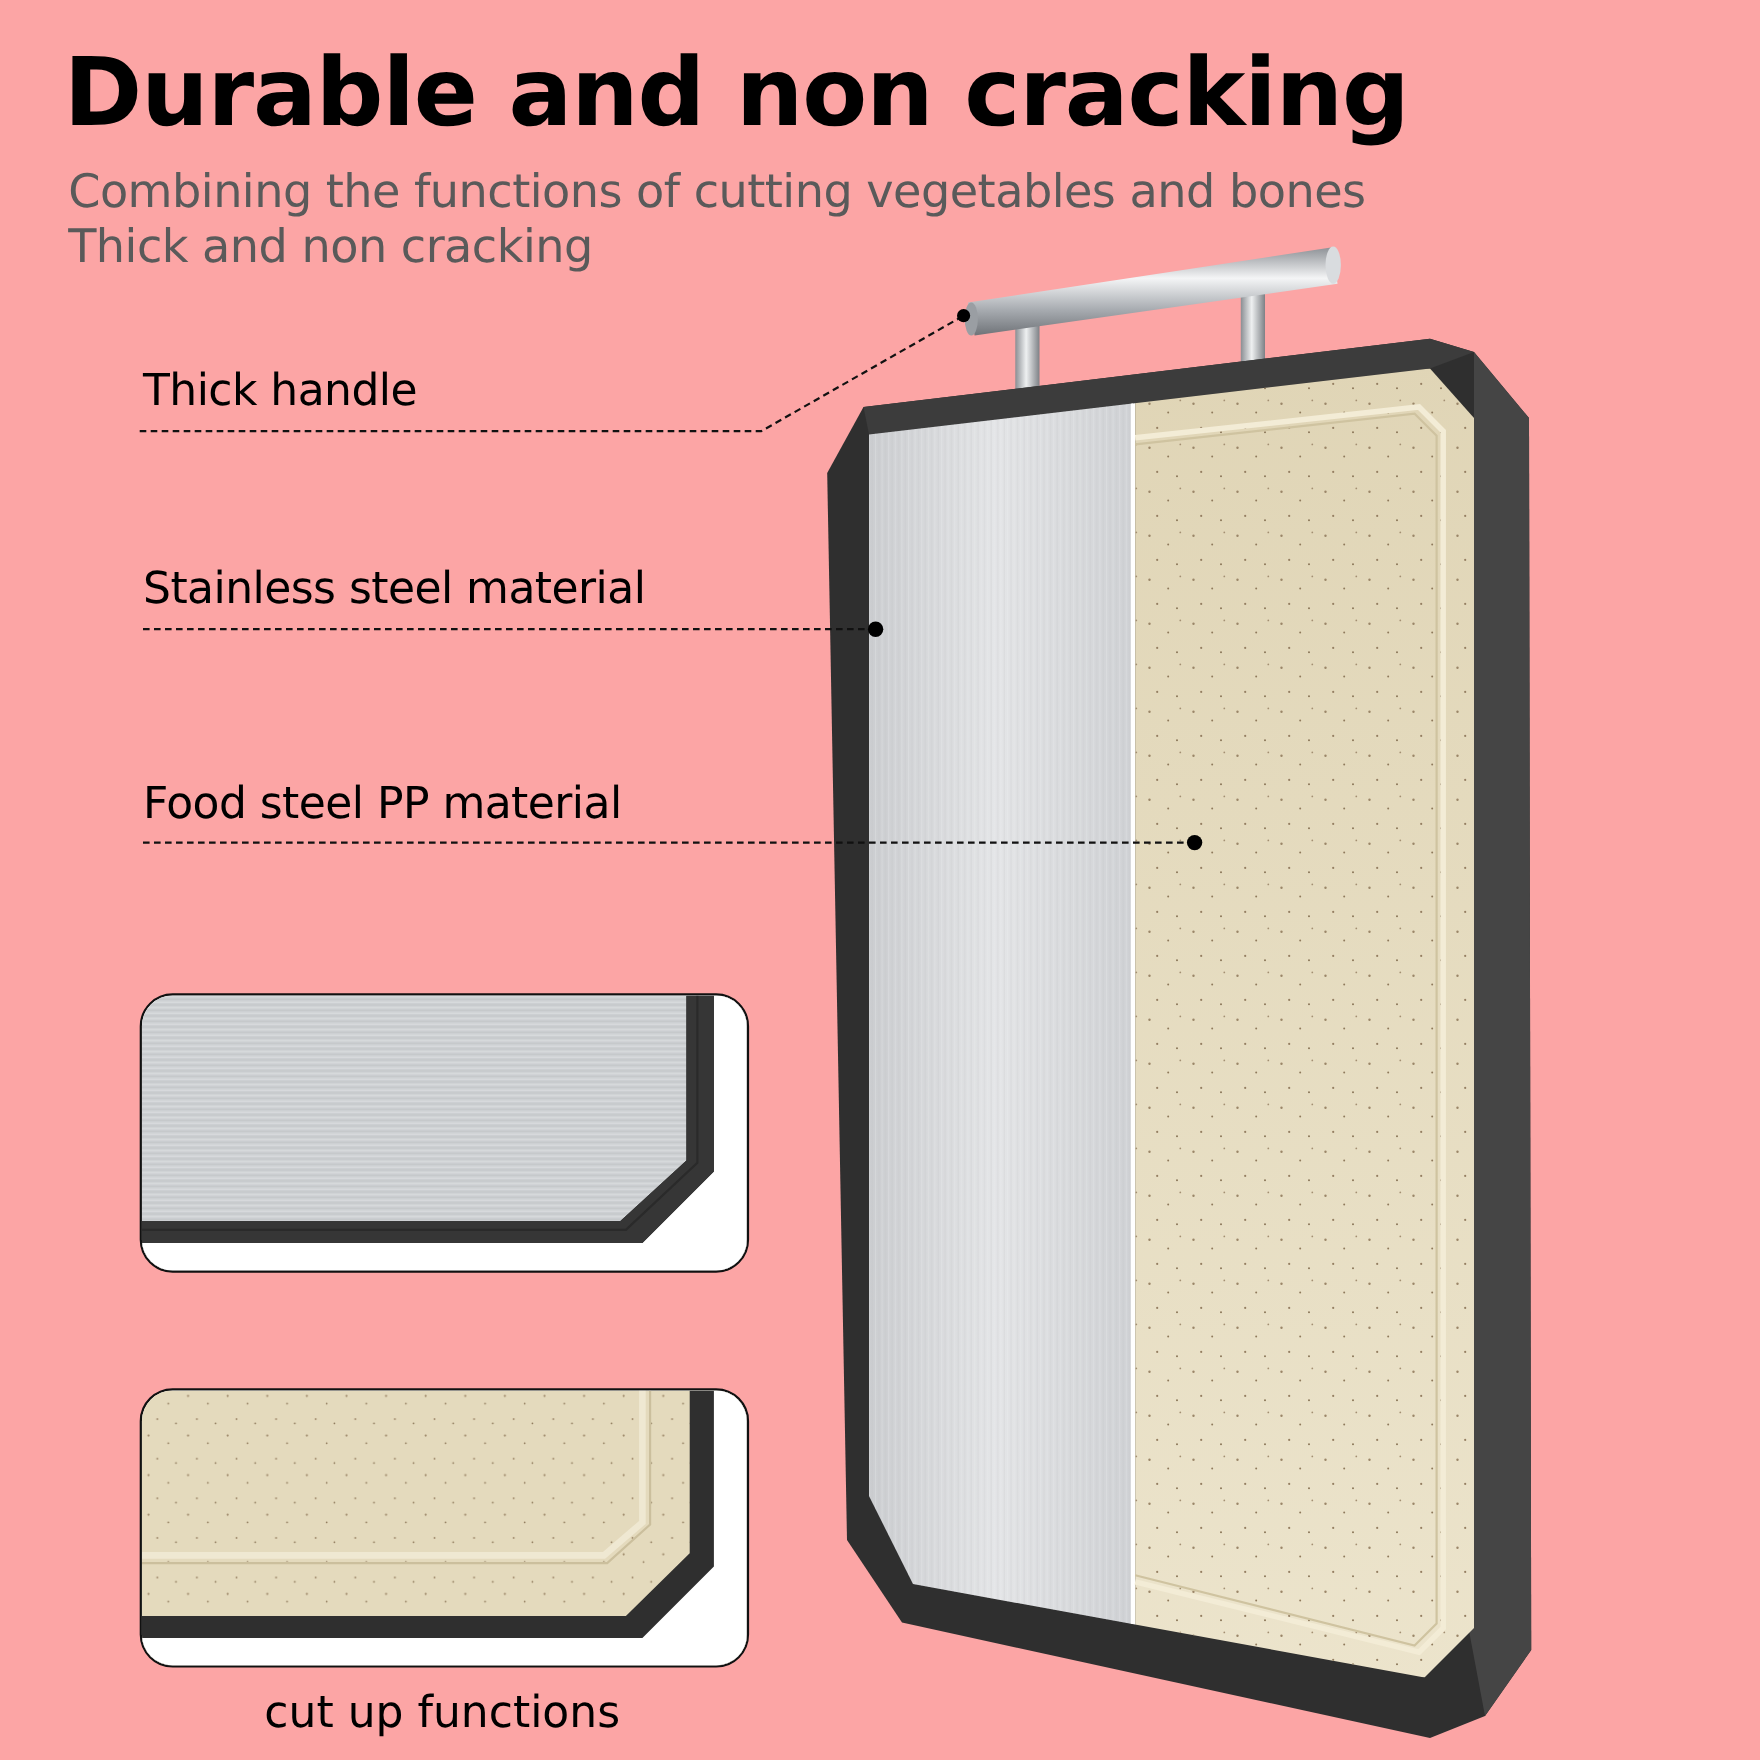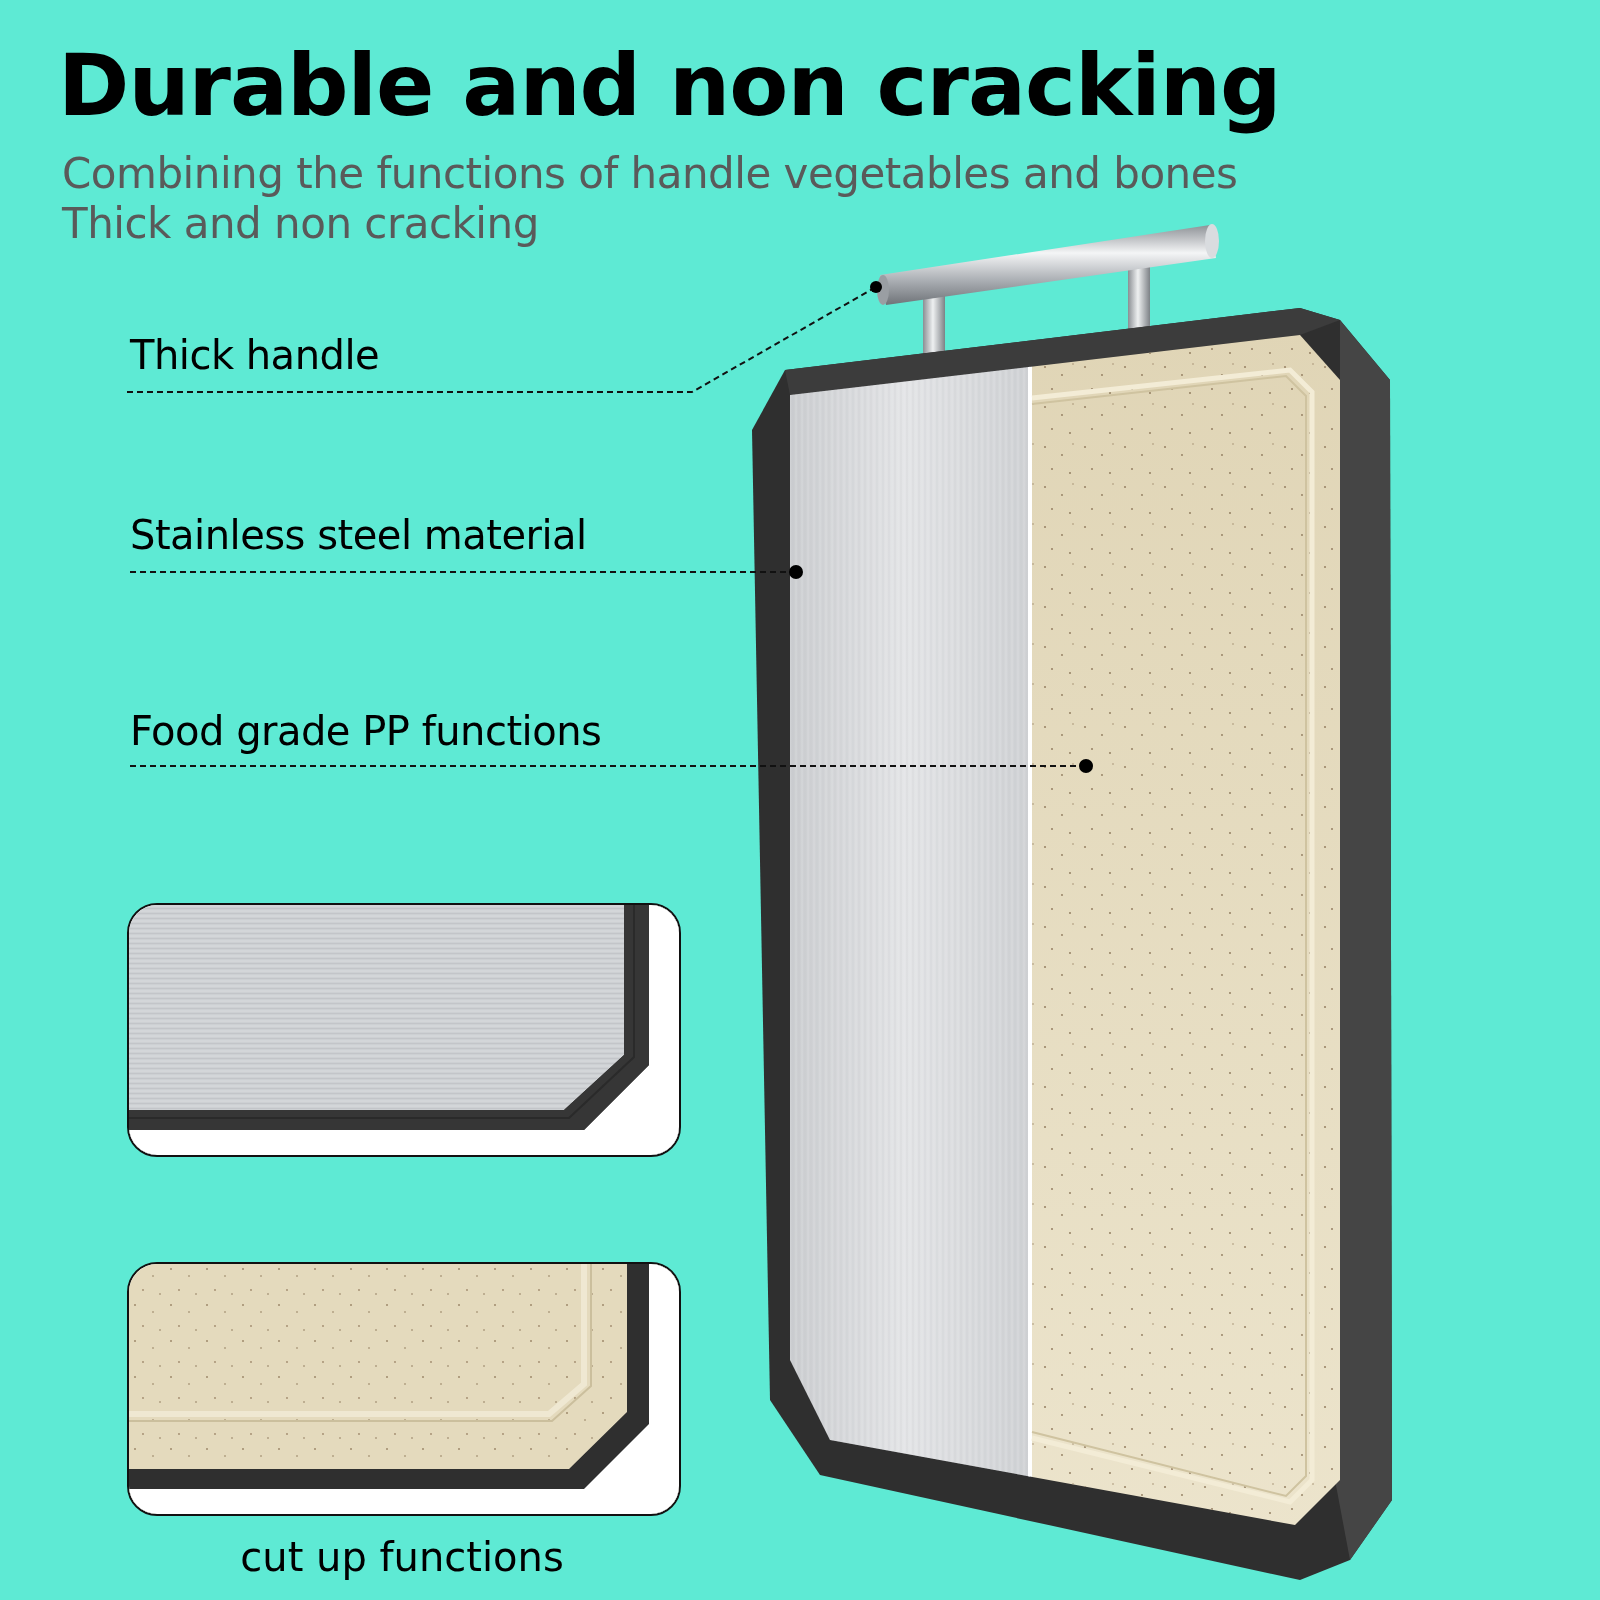--- a/index.html
+++ b/index.html
@@ -1,16 +1,16 @@
 <!DOCTYPE html>
 <html><head>
 <meta charset="utf-8">
 <style>
   html, body { margin: 0; padding: 0; background: #ffffff; }
-  .page { position: relative; width: 1600px; height: 1600px; overflow: hidden; background: #5eead4; font-family: "DejaVu Sans", sans-serif; }
+  .page { position: relative; width: 1600px; height: 1600px; overflow: hidden; background: #fca5a5; font-family: "DejaVu Sans", sans-serif; }
   .title { position: absolute; left: 58px; top: 38px; font-size: 86px; font-weight: bold; color: #000; letter-spacing: -1px; line-height: 1.1; white-space: nowrap; }
   .subtitle { position: absolute; left: 62px; font-size: 42px; color: #5a5a5a; line-height: 1.15; white-space: nowrap; letter-spacing: -0.5px; }
   .sub1 { top: 150px; }
   .sub2 { top: 200px; }
   .callout-label { position: absolute; left: 130px; font-size: 40px; color: #000; white-space: nowrap; letter-spacing: -0.5px; }
   .lbl-handle { top: 332px; }
   .lbl-steel { top: 512px; }
   .lbl-pp { top: 708px; }
   .board-svg { position: absolute; left: 0; top: 0; width: 1600px; height: 1600px; }
   .inset { position: absolute; left: 127px; width: 550px; height: 250px; border: 2px solid #111; border-radius: 30px; overflow: hidden; background: #fff; }
@@ -20,21 +20,21 @@
   .inset-caption { position: absolute; font-size: 40px; color: #000; white-space: nowrap; text-align: center; width: 550px; left: 127px; }
   .cap-bones { top: 1182px; }
   .cap-veg { top: 1534px; }
 </style>
 </head>
 <body>
 
 <div class="page">
 
   <div class="title">Durable and non cracking</div>
-  <div class="subtitle sub1">Combining the functions of handle vegetables and bones</div>
+  <div class="subtitle sub1">Combining the functions of cutting vegetables and bones</div>
   <div class="subtitle sub2">Thick and non cracking</div>
 
   <svg class="board-svg" viewBox="0 0 1600 1600">
     <defs>
       <linearGradient id="steelGrad" x1="0" x2="1" y1="0" y2="0">
         <stop offset="0" stop-color="#c9cbce"></stop>
         <stop offset="0.5" stop-color="#e4e5e7"></stop>
         <stop offset="1" stop-color="#cfd1d4"></stop>
       </linearGradient>
       <linearGradient id="ppGrad" x1="0" x2="0" y1="0" y2="1">
@@ -100,21 +100,21 @@
     </g>
     <g fill="#000">
       <circle cx="876" cy="287" r="6"></circle>
       <circle cx="796" cy="572" r="7"></circle>
       <circle cx="1086" cy="766" r="7"></circle>
     </g>
   </svg>
 
   <div class="callout-label lbl-handle">Thick handle</div>
   <div class="callout-label lbl-steel">Stainless steel material</div>
-  <div class="callout-label lbl-pp">Food grade PP functions</div>
+  <div class="callout-label lbl-pp">Food steel PP material</div>
 
   <div class="inset inset-bones">
     <svg width="550" height="250" viewBox="0 0 550 250">
       <defs>
         <pattern id="brushH" width="40" height="5" patternUnits="userSpaceOnUse">
           <rect width="40" height="5" fill="#cdd0d3"></rect>
           <line x1="0" y1="1" x2="40" y2="1" stroke="#e1e3e5" stroke-width="0.7"></line>
           <line x1="0" y1="3.5" x2="40" y2="3.5" stroke="#b8bbbf" stroke-width="0.5"></line>
         </pattern>
       </defs>

